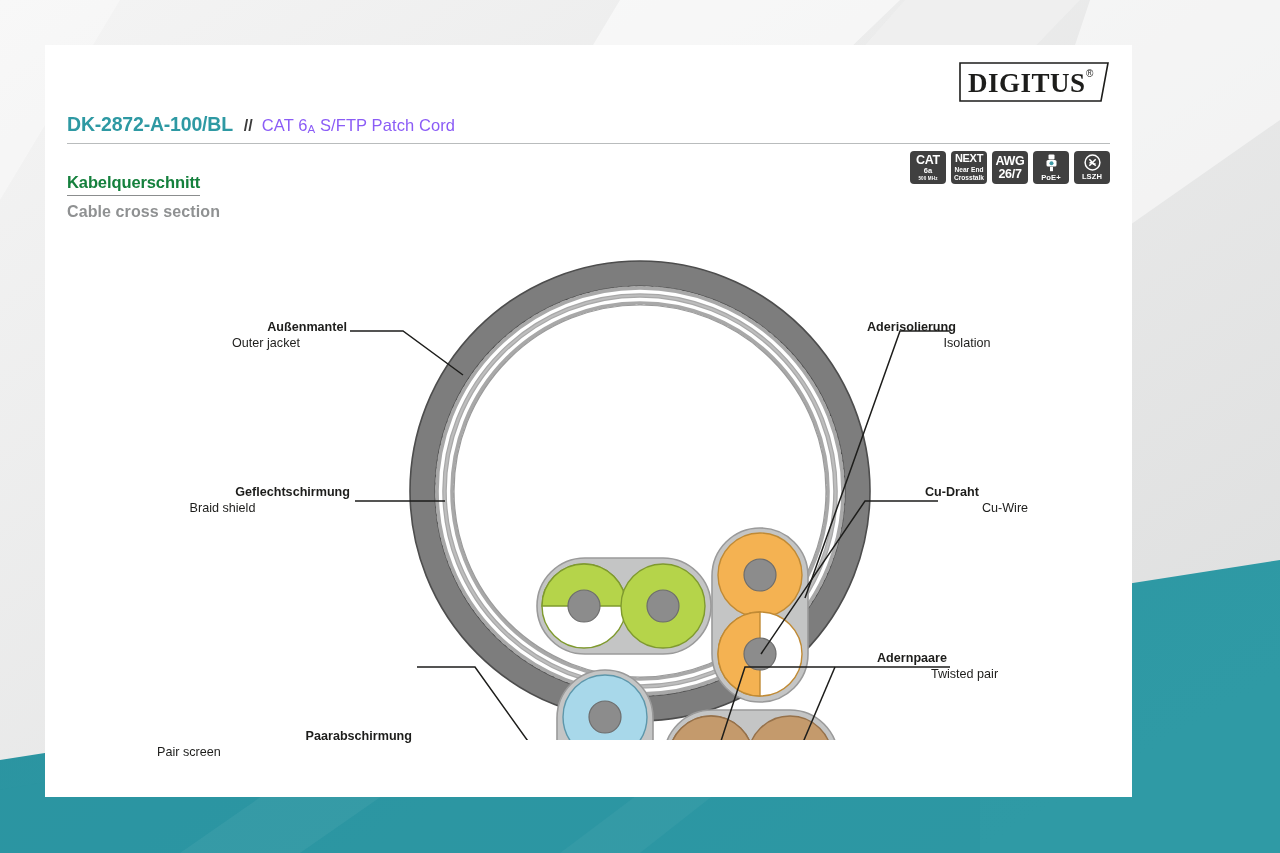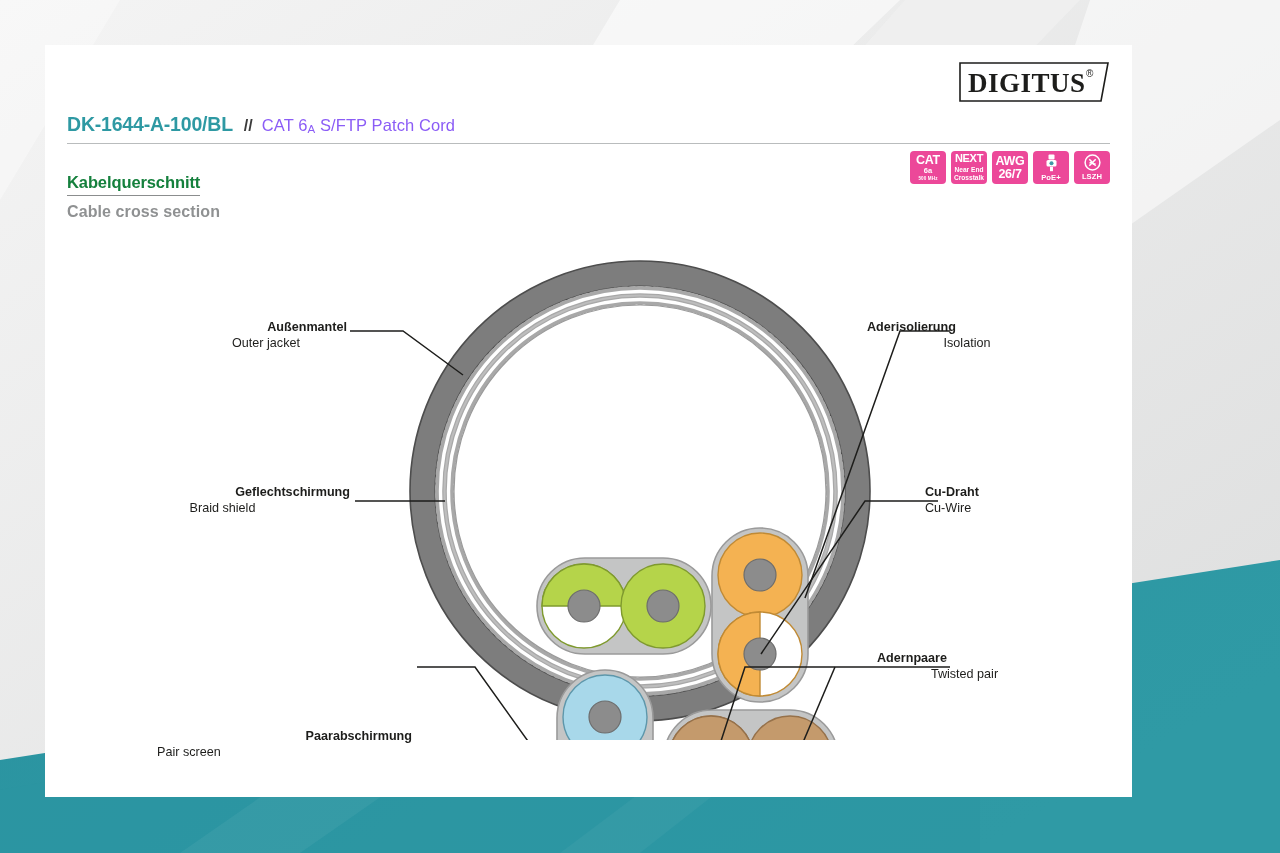--- a/index.html
+++ b/index.html
@@ -43,21 +43,21 @@
   }
   .sec-en {
     color:#8f9192; font-size:16px; font-weight:bold;
     letter-spacing:0.1px; margin-top:7px;
   }
 
   
   #badges { position:absolute; right:22px; top:106px; display:flex; gap:5px; }
   .badge {
     width:36px; height:33px; border-radius:4px;
-    background:#ec4899; color:#ffffff;
+    background:#404040; color:#ffffff;
     display:flex; flex-direction:column;
     align-items:center; justify-content:center;
     line-height:1; text-align:center; overflow:hidden;
   }
   .b-l1 { font-size:12.5px; font-weight:bold; letter-spacing:-0.3px; }
   .b-l1.sm { font-size:11px; }
   .b-l2 { font-size:7.5px; font-weight:bold; margin-top:1px; }
   .b-l2.big { font-size:12.5px; letter-spacing:-0.3px; margin-top:1px; }
   .b-l3 { font-size:4.6px; font-weight:bold; margin-top:2px; letter-spacing:0.1px; }
   .b-tiny { font-size:6.6px; font-weight:bold; line-height:1.18; margin-top:2px; }
@@ -99,21 +99,21 @@
 
 <div id="slide">
 
   <svg id="logo" viewBox="0 0 152 46">
     <polygon points="2,4 150,4 143,42 2,42" fill="#ffffff" stroke="#1d1d1b" stroke-width="1.6"></polygon>
     <text x="10" y="33" font-family="Liberation Serif, serif" font-size="27" font-weight="bold" fill="#1d1d1b" letter-spacing="0.5">DIGITUS</text>
     <text x="128" y="18" font-family="Liberation Sans, sans-serif" font-size="10" fill="#1d1d1b">®</text>
   </svg>
 
   <div id="title-row">
-    <span class="sku">DK-1644-A-100/BL</span>
+    <span class="sku">DK-2872-A-100/BL</span>
     <span class="slashes">//</span>
     <span class="desc"><span>CAT 6</span><span class="sub">A</span><span> S/FTP Patch Cord</span></span>
   </div>
 
   <div id="section">
     <div class="sec-de">Kabelquerschnitt</div>
     <div class="sec-en">Cable cross section</div>
   </div>
 
   <div id="badges">
@@ -266,21 +266,21 @@
     <div class="en" style="text-align:left">Pair screen</div>
   </div>
 
   <div class="callout" style="left:822px; top:275px; width:200px;">
     <div class="de">Aderisolierung</div>
     <div class="en" style="text-align:center">Isolation</div>
   </div>
 
   <div class="callout" style="left:880px; top:440px; width:160px;">
     <div class="de">Cu-Draht</div>
-    <div class="en" style="text-align:left">Cu-Wire</div>
+    <div class="en" style="text-align:center">Cu-Wire</div>
   </div>
 
   <div class="callout" style="left:832px; top:606px; width:175px;">
     <div class="de">Adernpaare</div>
     <div class="en" style="text-align:center">Twisted pair</div>
   </div>
 
 </div>
 
 </body></html>

